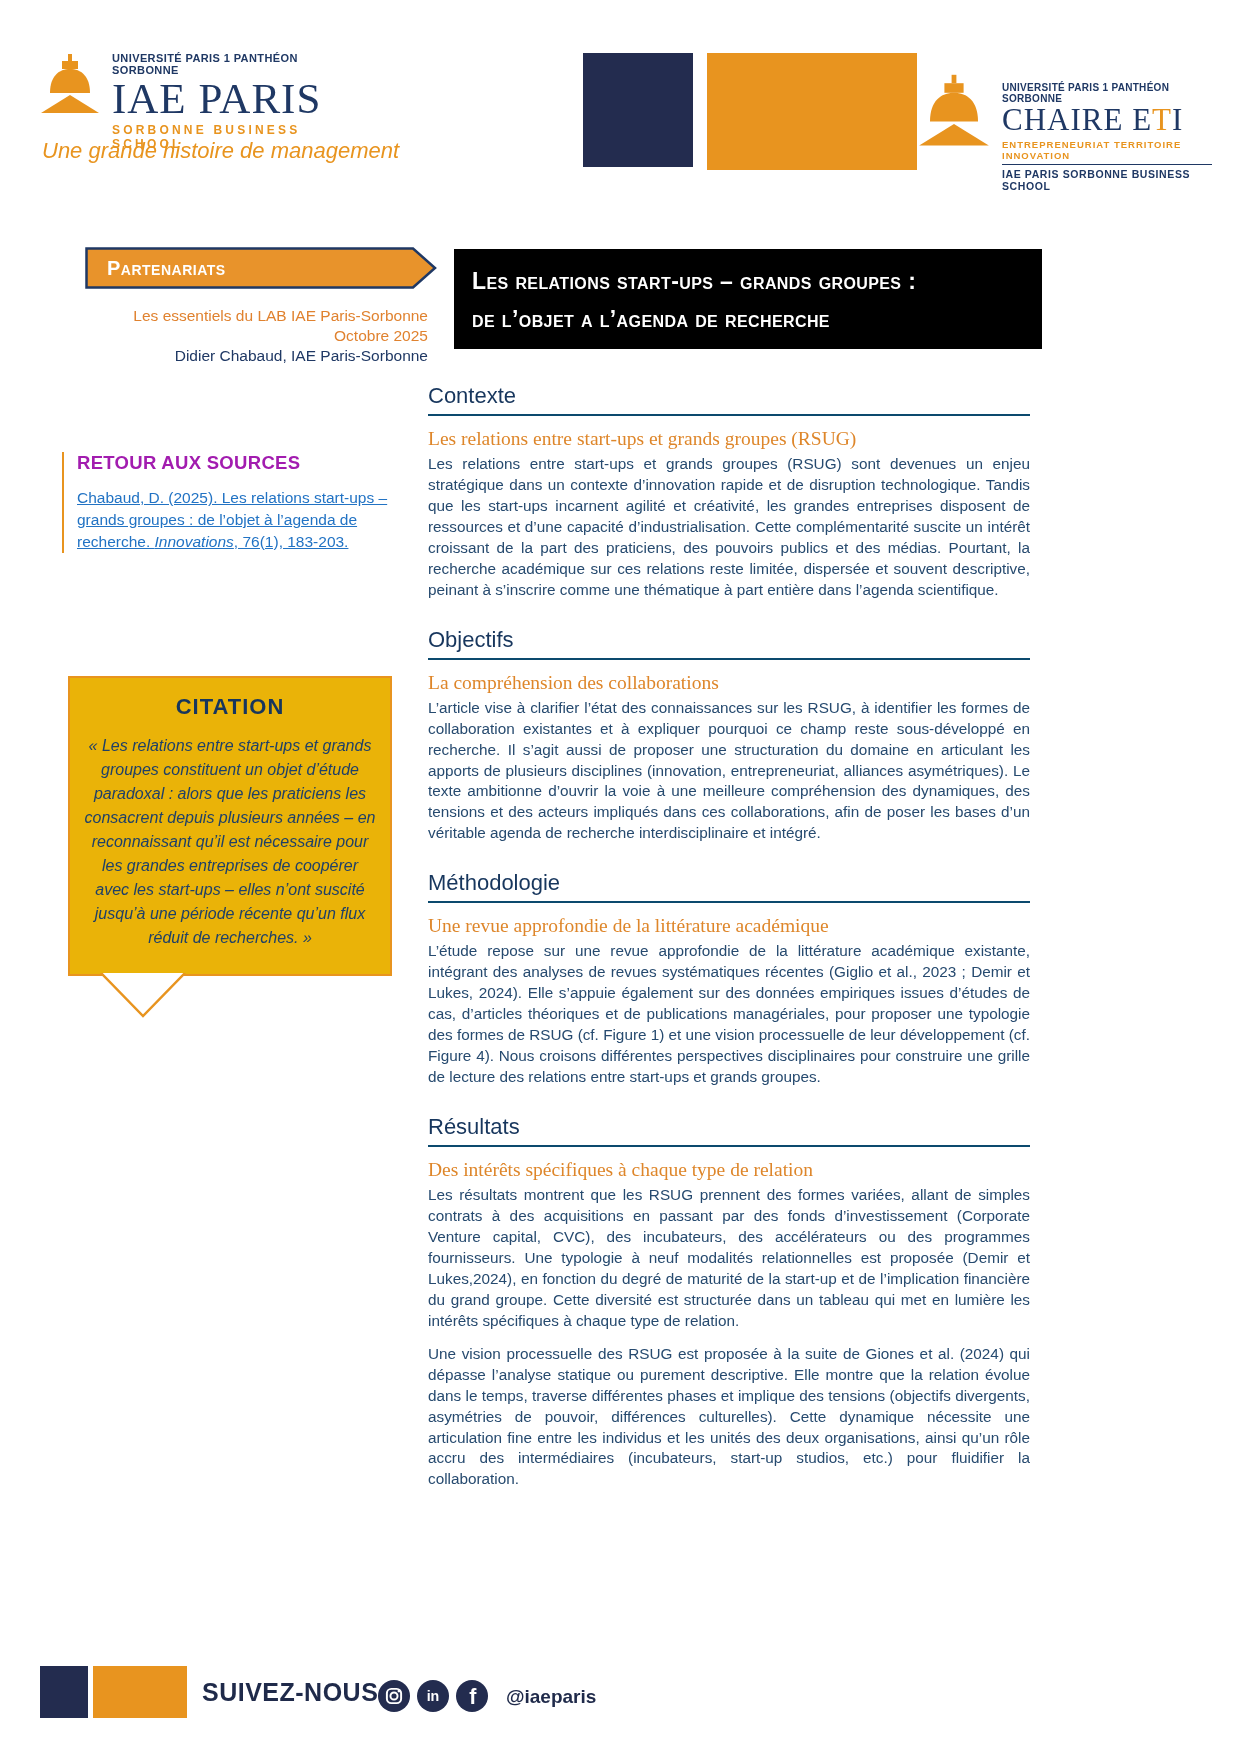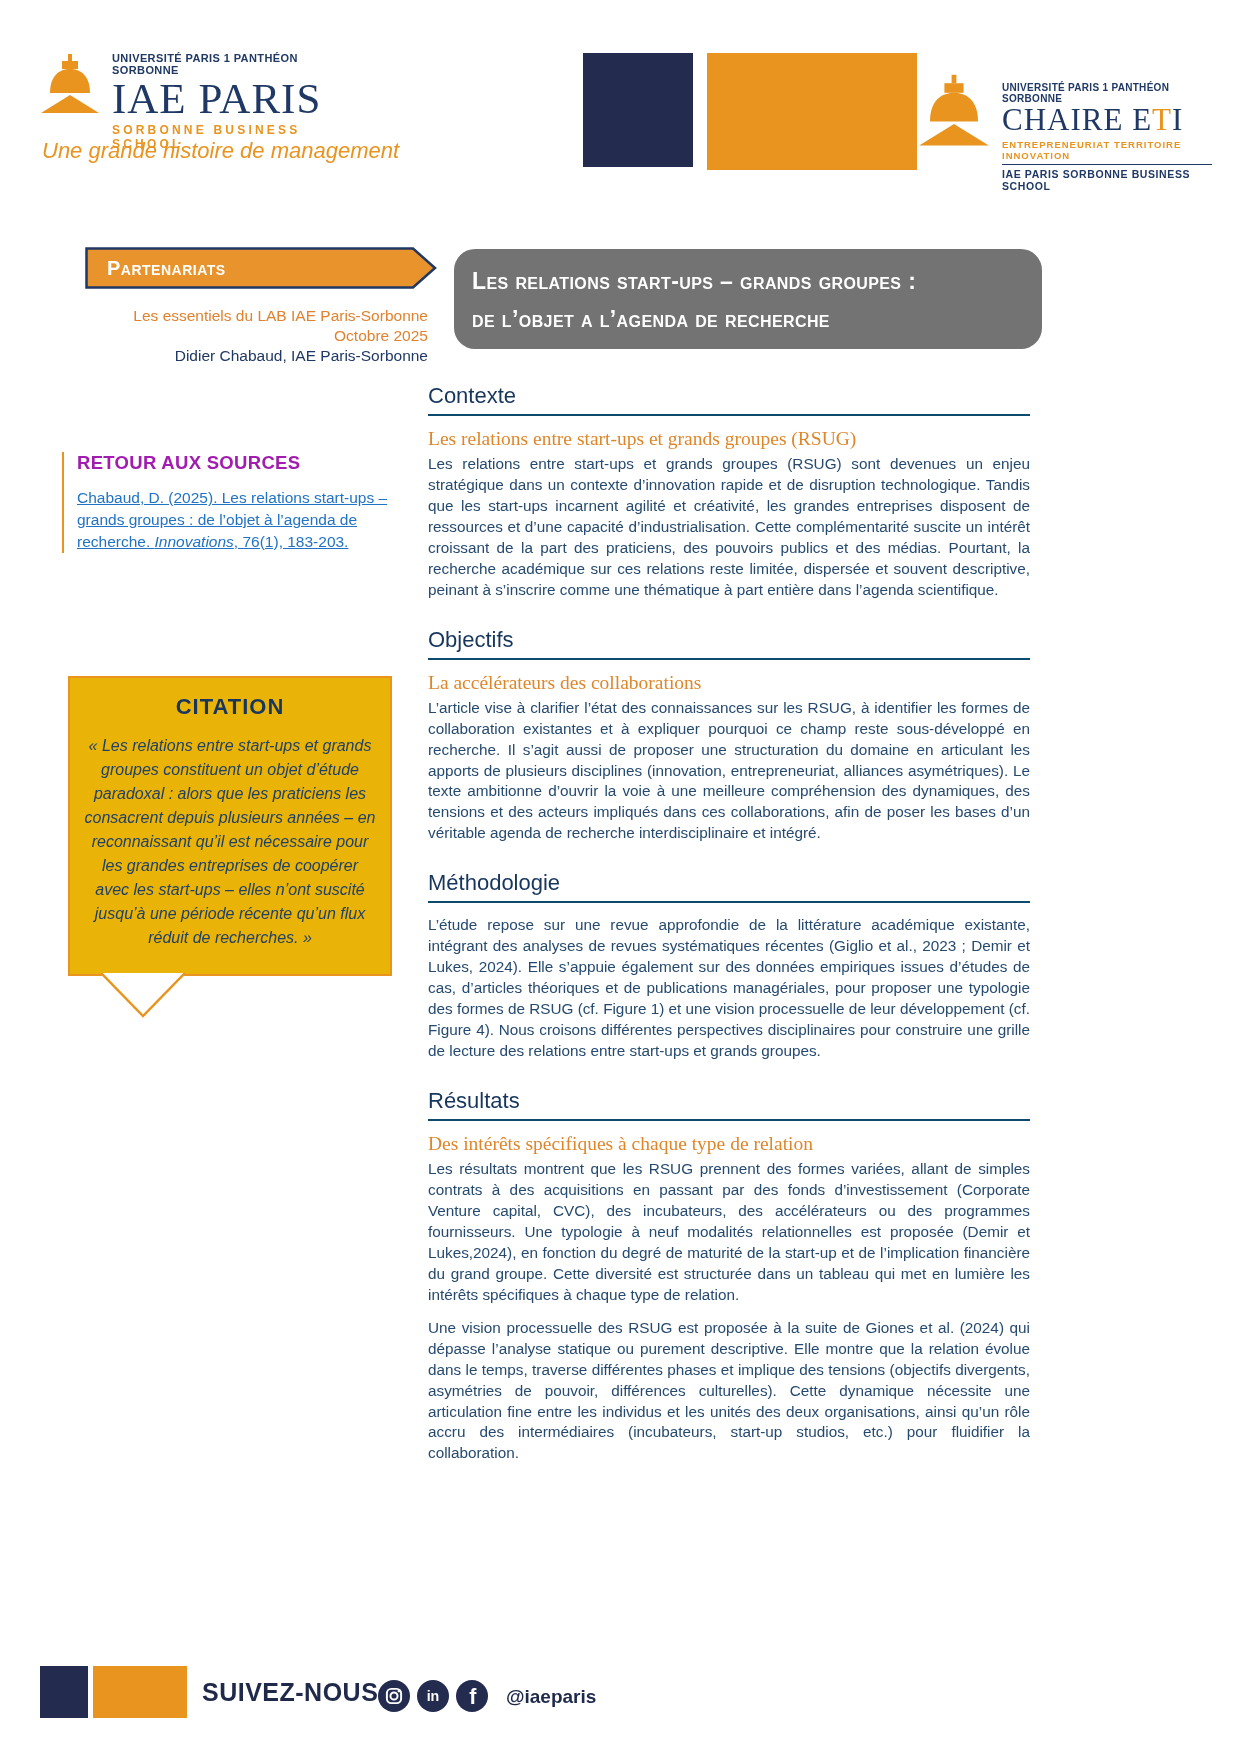--- a/index.html
+++ b/index.html
@@ -33,21 +33,21 @@
   .pub-author { color:#1F3864; }
   .sources { position:absolute; left:62px; top:452px; width:348px; border-left:2.5px solid #E8941F; padding-left:13px; }
   .sources h4 { font-size:18.5px; font-weight:bold; color:#a21caf; letter-spacing:0.3px; margin-bottom:13px; }
   .src-link { font-size:15.5px; line-height:1.42; color:#2273C4; text-decoration:underline; cursor:pointer; }
   .citation-box { position:absolute; left:68px; top:676px; width:324px; border:2.5px solid #E8941F; background:#eab308; padding:16px 13px 24px; }
   .citation-box h4 { text-align:center; font-size:22px; font-weight:bold; color:#17365D; letter-spacing:1px; margin-bottom:14px; }
   .citation-quote { font-size:16px; font-style:italic; text-align:center; color:#1F4068; line-height:1.5; }
   .citation-tail { position:absolute; left:30px; bottom:-44px; width:86px; height:45px; }
 
   
-  .title-box { position:absolute; left:454px; top:249px; width:588px; background:#737373; padding:13px 18px 11px;border-radius:21px; }
+  .title-box { position:absolute; left:454px; top:249px; width:588px; background:#000000; padding:13px 18px 11px; }
   .title-line { font-size:23px; font-weight:bold; color:#ffffff; font-variant:small-caps; letter-spacing:0.4px; line-height:1.66; }
   .main-col { position:absolute; left:428px; top:383px; width:602px; }
   .sec { margin-bottom:26px; }
   .sec h2 { font-size:22px; font-weight:400; color:#17365D; padding-bottom:5px; border-bottom:2px solid #0c4a6e; margin-bottom:12px; }
   .sec h3 { font-family:"Liberation Serif", serif; font-size:19.5px; font-weight:400; color:#DE862A; margin-bottom:4px; }
   .sec p { font-size:15.3px; line-height:1.37; text-align:justify; color:#264A6F; margin-bottom:12px; }
   .sec p:last-child { margin-bottom:0; }
 
   
   .f-navy { position:absolute; left:40px; top:1666px; width:48px; height:52px; background:#232C4F; }
@@ -128,25 +128,26 @@
   </div>
 
   <div class="main-col">
     <section class="sec">
       <h2>Contexte</h2>
       <h3>Les relations entre start-ups et grands groupes (RSUG)</h3>
       <p>Les relations entre start-ups et grands groupes (RSUG) sont devenues un enjeu stratégique dans un contexte d’innovation rapide et de disruption technologique. Tandis que les start-ups incarnent agilité et créativité, les grandes entreprises disposent de ressources et d’une capacité d’industrialisation. Cette complémentarité suscite un intérêt croissant de la part des praticiens, des pouvoirs publics et des médias. Pourtant, la recherche académique sur ces relations reste limitée, dispersée et souvent descriptive, peinant à s’inscrire comme une thématique à part entière dans l’agenda scientifique.</p>
     </section>
     <section class="sec">
       <h2>Objectifs</h2>
-      <h3>La accélérateurs des collaborations</h3>
+      <h3>La compréhension des collaborations</h3>
       <p>L’article vise à clarifier l’état des connaissances sur les RSUG, à identifier les formes de collaboration existantes et à expliquer pourquoi ce champ reste sous-développé en recherche. Il s’agit aussi de proposer une structuration du domaine en articulant les apports de plusieurs disciplines (innovation, entrepreneuriat, alliances asymétriques). Le texte ambitionne d’ouvrir la voie à une meilleure compréhension des dynamiques, des tensions et des acteurs impliqués dans ces collaborations, afin de poser les bases d’un véritable agenda de recherche interdisciplinaire et intégré.</p>
     </section>
     <section class="sec">
       <h2>Méthodologie</h2>
+      <h3>Une revue approfondie de la littérature académique</h3>
       <p>L’étude repose sur une revue approfondie de la littérature académique existante, intégrant des analyses de revues systématiques récentes (Giglio et al., 2023 ; Demir et Lukes, 2024). Elle s’appuie également sur des données empiriques issues d’études de cas, d’articles théoriques et de publications managériales, pour proposer une typologie des formes de RSUG (cf. Figure 1) et une vision processuelle de leur développement (cf. Figure 4). Nous croisons différentes perspectives disciplinaires pour construire une grille de lecture des relations entre start-ups et grands groupes.</p>
     </section>
     <section class="sec">
       <h2>Résultats</h2>
       <h3>Des intérêts spécifiques à chaque type de relation</h3>
       <p>Les résultats montrent que les RSUG prennent des formes variées, allant de simples contrats à des acquisitions en passant par des fonds d’investissement (Corporate Venture capital, CVC), des incubateurs, des accélérateurs ou des programmes fournisseurs. Une typologie à neuf modalités relationnelles est proposée (Demir et Lukes,2024), en fonction du degré de maturité de la start-up et de l’implication financière du grand groupe. Cette diversité est structurée dans un tableau qui met en lumière les intérêts spécifiques à chaque type de relation.</p>
       <p>Une vision processuelle des RSUG est proposée à la suite de Giones et al. (2024) qui dépasse l’analyse statique ou purement descriptive. Elle montre que la relation évolue dans le temps, traverse différentes phases et implique des tensions (objectifs divergents, asymétries de pouvoir, différences culturelles). Cette dynamique nécessite une articulation fine entre les individus et les unités des deux organisations, ainsi qu’un rôle accru des intermédiaires (incubateurs, start-up studios, etc.) pour fluidifier la collaboration.</p>
     </section>
   </div>
 

